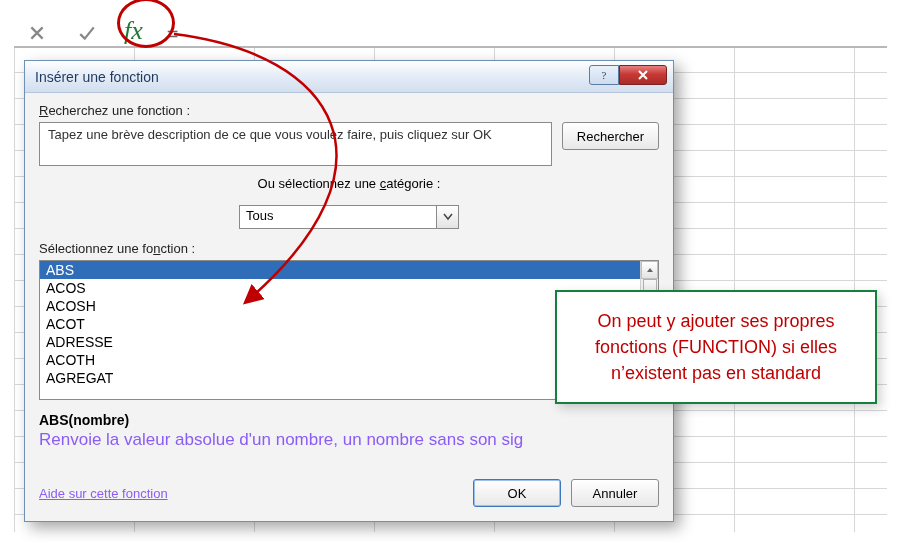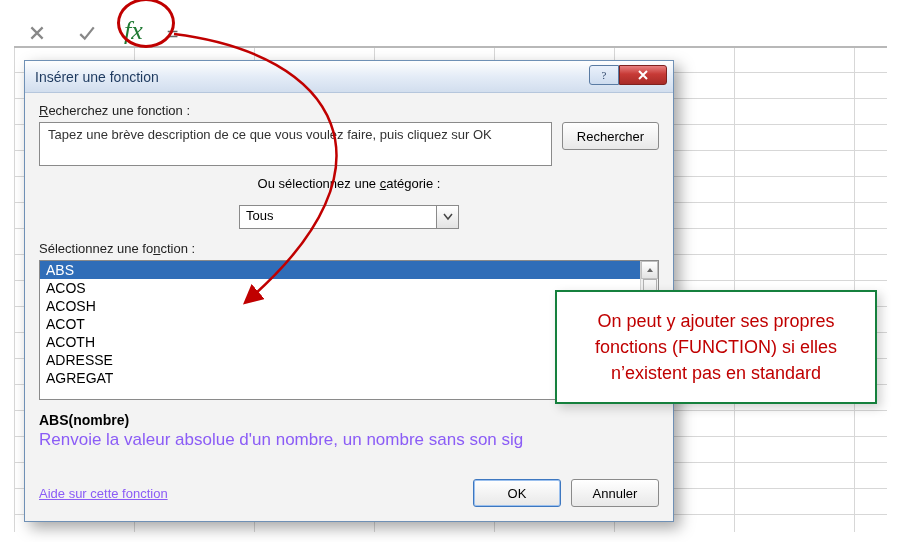--- a/index.html
+++ b/index.html
@@ -242,22 +242,22 @@
     </div>
 
     <div class="label">Sélectionnez une fo<span style="text-decoration:underline">n</span>ction :</div>
 
     <div class="listbox-wrap">
       <div class="listbox">
         <div class="item selected">ABS</div>
         <div class="item">ACOS</div>
         <div class="item">ACOSH</div>
         <div class="item">ACOT</div>
+        <div class="item">ADRESSE</div>
         <div class="item">ACOTH</div>
-        <div class="item">ADRESSE</div>
         <div class="item">AGREGAT</div>
         <div class="listbox-scroll">
           <div class="scroll-btn">
             <svg width="8" height="6" viewBox="0 0 8 6">
                 <path d="M4 1 L7 5 L1 5 Z" fill="#666"></path>
               </svg>
           </div>
           <div class="scroll-thumb"></div>
           <div class="scroll-btn" style="position:absolute;bottom:0;">
             <svg width="8" height="6" viewBox="0 0 8 6">

